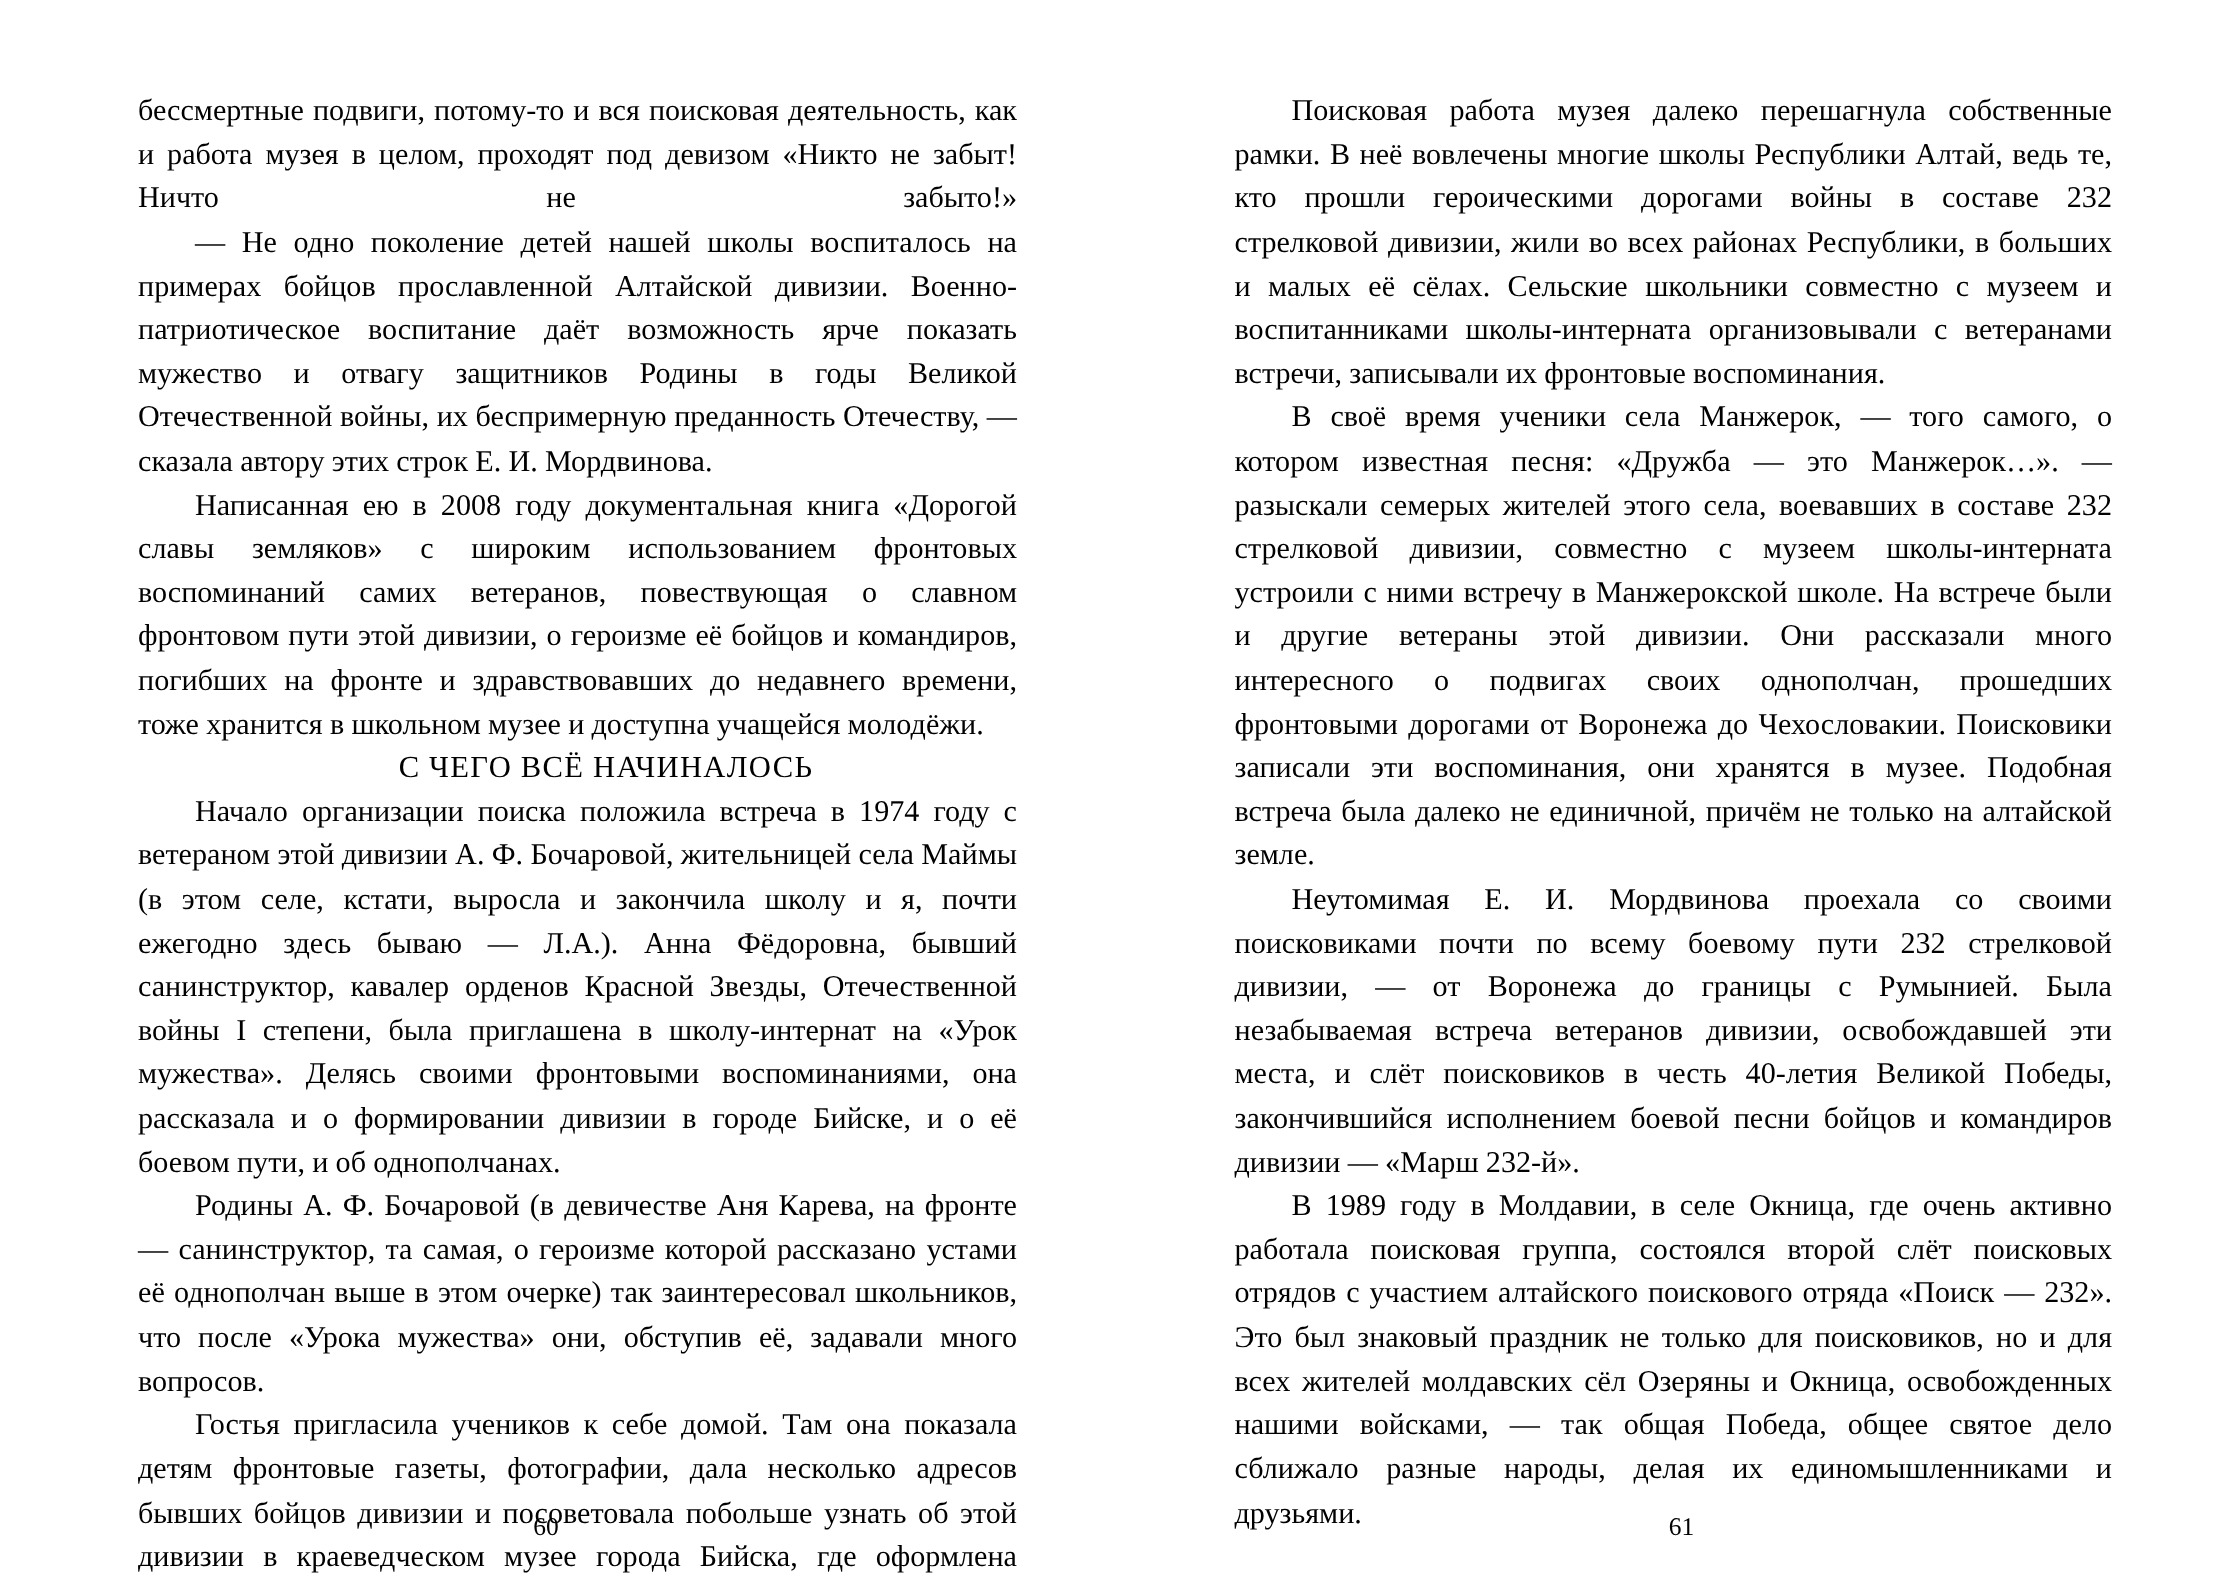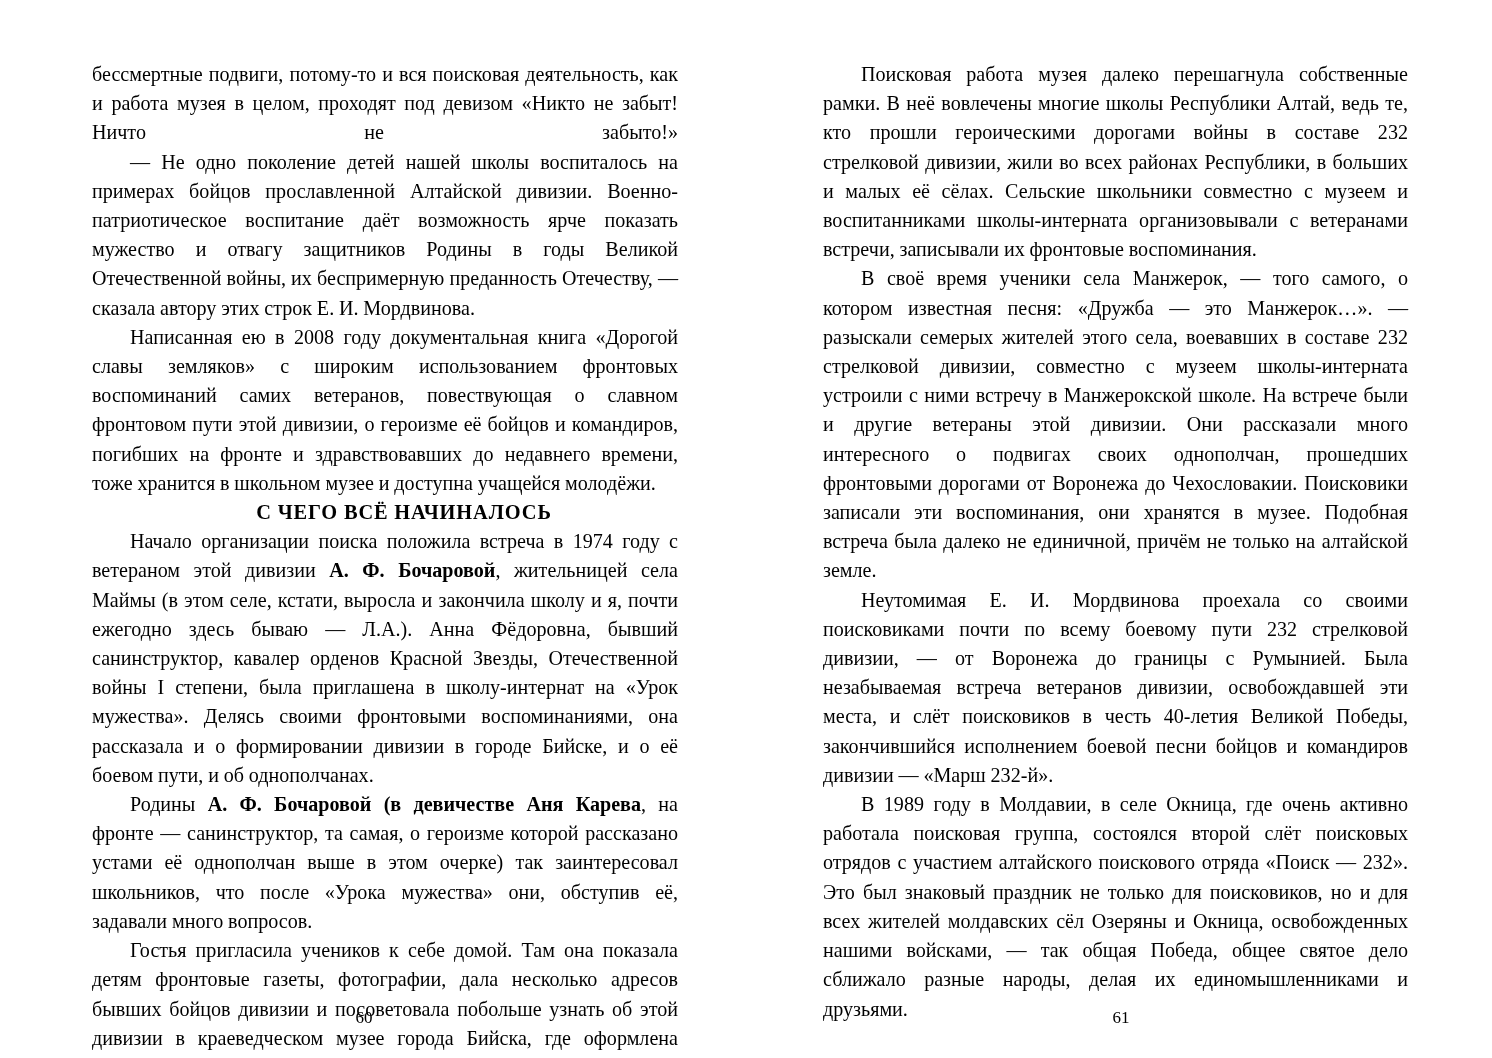--- a/index.html
+++ b/index.html
@@ -54,26 +54,26 @@
   
   .column p.force-justify {
     text-align-last: justify;
   }
 
   .section-title {
     margin: 31px 0 22px 0;
     text-indent: 0;
     text-align: center;
     text-align-last: center;
-    font-weight: bold;
+    font-weight: normal;
     font-size: 20.4px;
     letter-spacing: 0.9px;
   }
 
-  .column b { font-weight: bold; }
+  .column b { font-weight: normal; }
 
   .folio {
     position: absolute;
     bottom: 32px;
     left: 0;
     right: 0;
     text-align: center;
     font-size: 17px;
     line-height: 1;
   }

